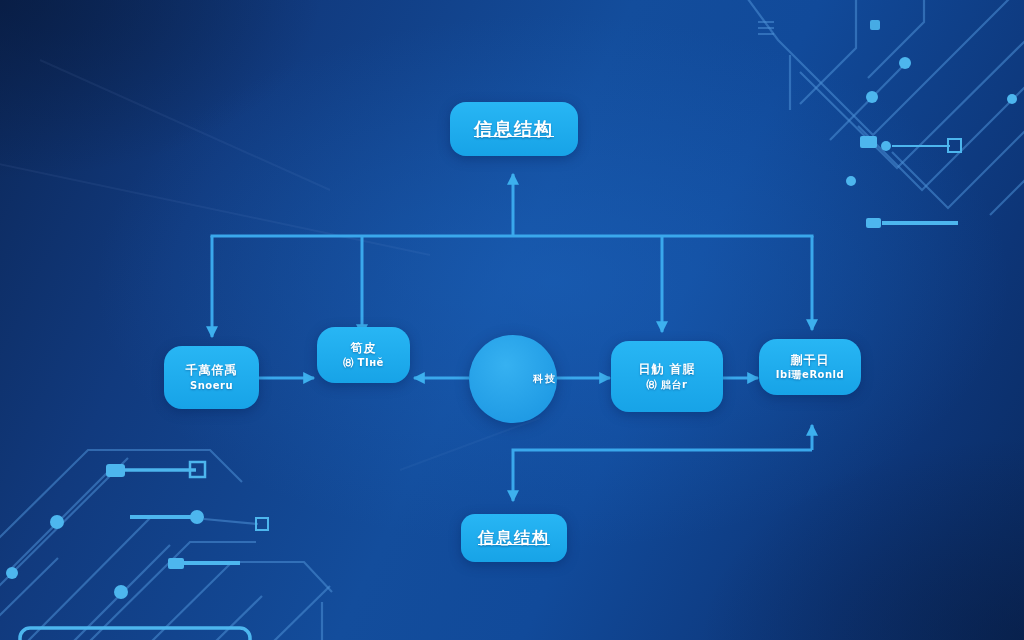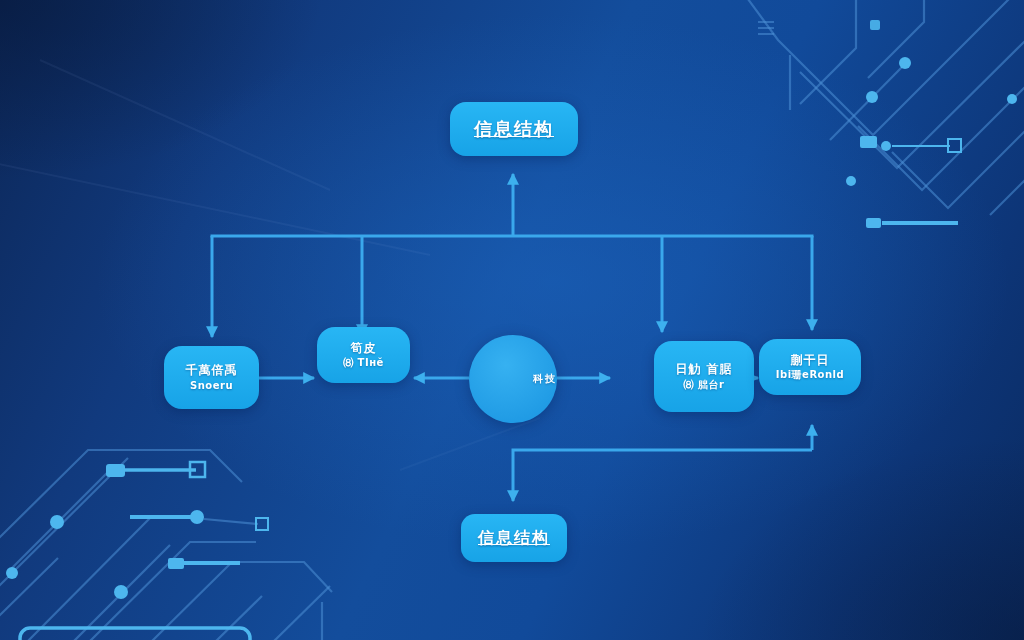--- a/index.html
+++ b/index.html
@@ -139,21 +139,21 @@
 
   <div class="rnode" style="left:317px;top:327px;width:93px;height:56px;">
     <span class="l1">筍皮</span>
     <span class="l2">⑻ TIнě</span>
   </div>
 
   <div class="circle" style="left:469px;top:335px;width:88px;height:88px;">
     <span>科技</span>
   </div>
 
-  <div class="rnode" style="left:611px;top:341px;width:100px;height:71px;margin-left:43px;">
+  <div class="rnode" style="left:611px;top:341px;width:112px;height:71px;">
     <span class="l1">日觔 首腒</span>
     <span class="l2">⑻ 朏台r</span>
   </div>
 
   <div class="rnode" style="left:759px;top:339px;width:102px;height:56px;">
     <span class="l1">蒯干日</span>
     <span class="l2">Ibi珊eRonld</span>
   </div>
 
   <div class="rnode big" style="left:461px;top:514px;width:106px;height:48px;font-size:16px;border-radius:14px;">

